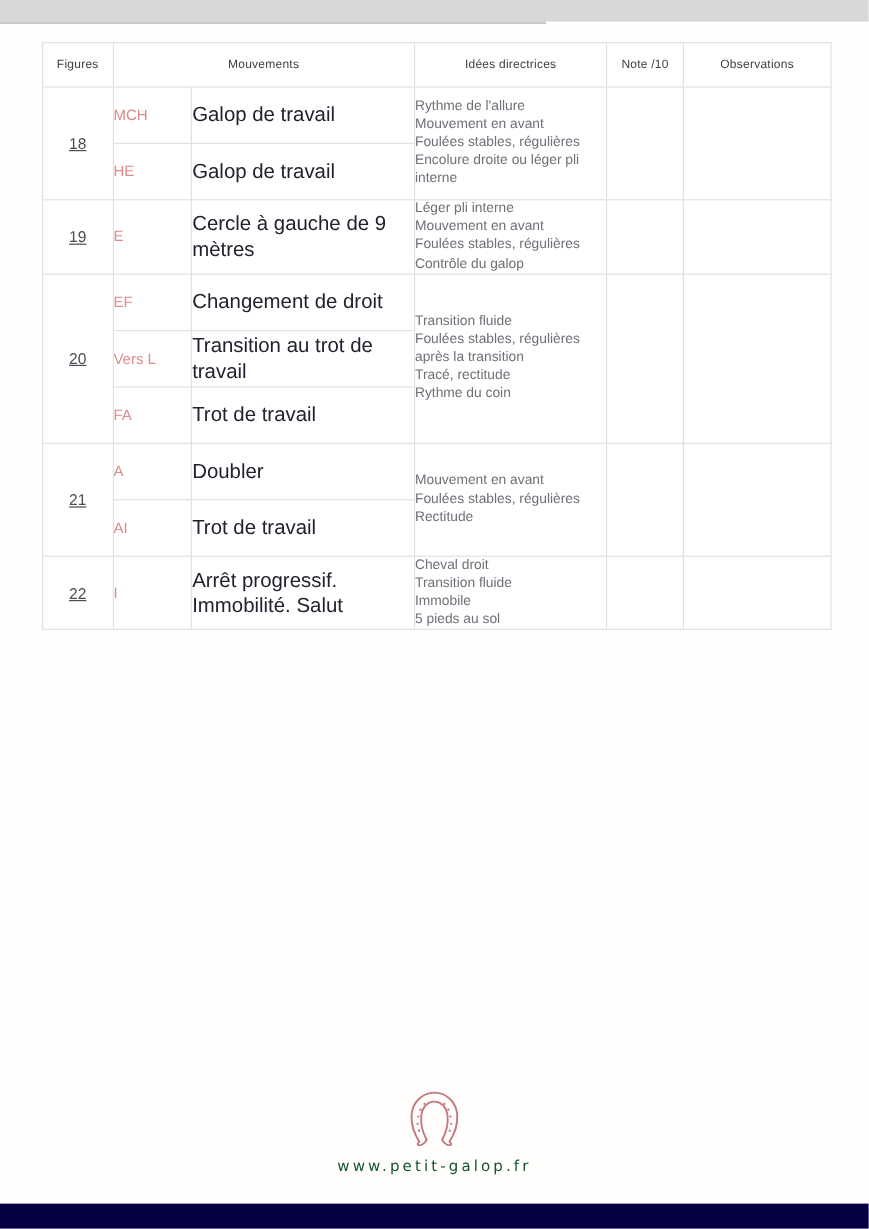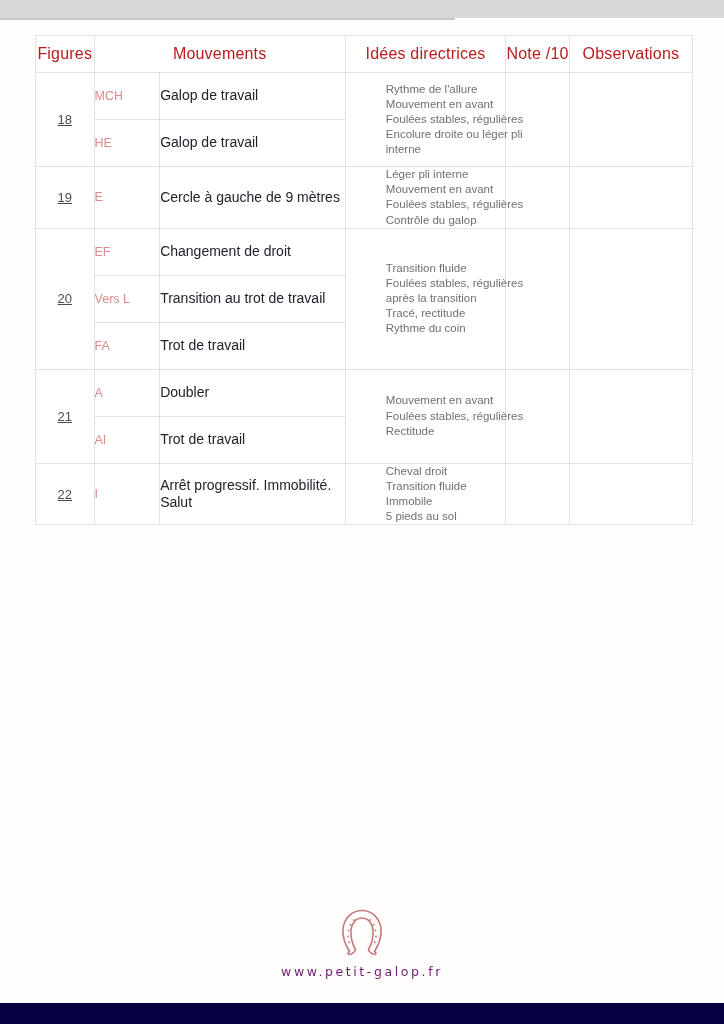--- a/index.html
+++ b/index.html
@@ -53,22 +53,22 @@
     table-layout: fixed;
   }
   .sheet-table td, .sheet-table th {
     border: 1px solid #e2e2e4;
     vertical-align: middle;
     padding: 0;
     background: #ffffff;
   }
   .sheet-table th {
     font-weight: 400;
-    font-size: 16px;
-    color: #b91c1c;
+    font-size: 10px;
+    color: #404040;
     text-align: center;
     height: 36px;
     letter-spacing: 0.2px;
   }
   .col-fig   { width: 58px; }
   .col-let   { width: 65px; }
   .col-mov   { width: 184px; }
   .col-idee  { width: 159px; }
   .col-note  { width: 63px; }
   .col-obs   { width: 122px; }
@@ -79,52 +79,52 @@
     color: #4b4b55;
     text-decoration: underline;
   }
   .cell-letter {
     text-align: left;
     font-size: 12.5px;
     color: #dd8a8c;
     height: 46px;
   }
   .cell-mov {
-    font-size: 14px;
+    font-size: 17px;
     color: #22222e;
     padding: 6px 0 6px 9px;
     line-height: 1.25;
   }
   .cell-idee {
     font-size: 11.5px;
     color: #6f6f78;
     padding: 9px 7px 9px 8px;
     vertical-align: top;
     line-height: 1.32;
   }
-  .cell-idee div { white-space: nowrap; margin-left: 40px; }
+  .cell-idee div { white-space: nowrap; }
   .cell-blank { background: #ffffff; }
 
   
   .footer {
     position: absolute;
     left: 0;
     top: 885px;
     width: 724px;
     text-align: center;
   }
   .horseshoe {
     display: block;
     margin: 0 auto;
   }
   .site-url {
     margin-top: 9px;
     font-size: 12.5px;
     letter-spacing: 2.6px;
-    color: #701a75;
+    color: #14532d;
     font-family: "DejaVu Sans", sans-serif;
   }
 </style>
 </head>
 <body>
 
 <div class="top-bar"></div>
 <div class="top-bar-shade"></div>
 
 <div class="page">

